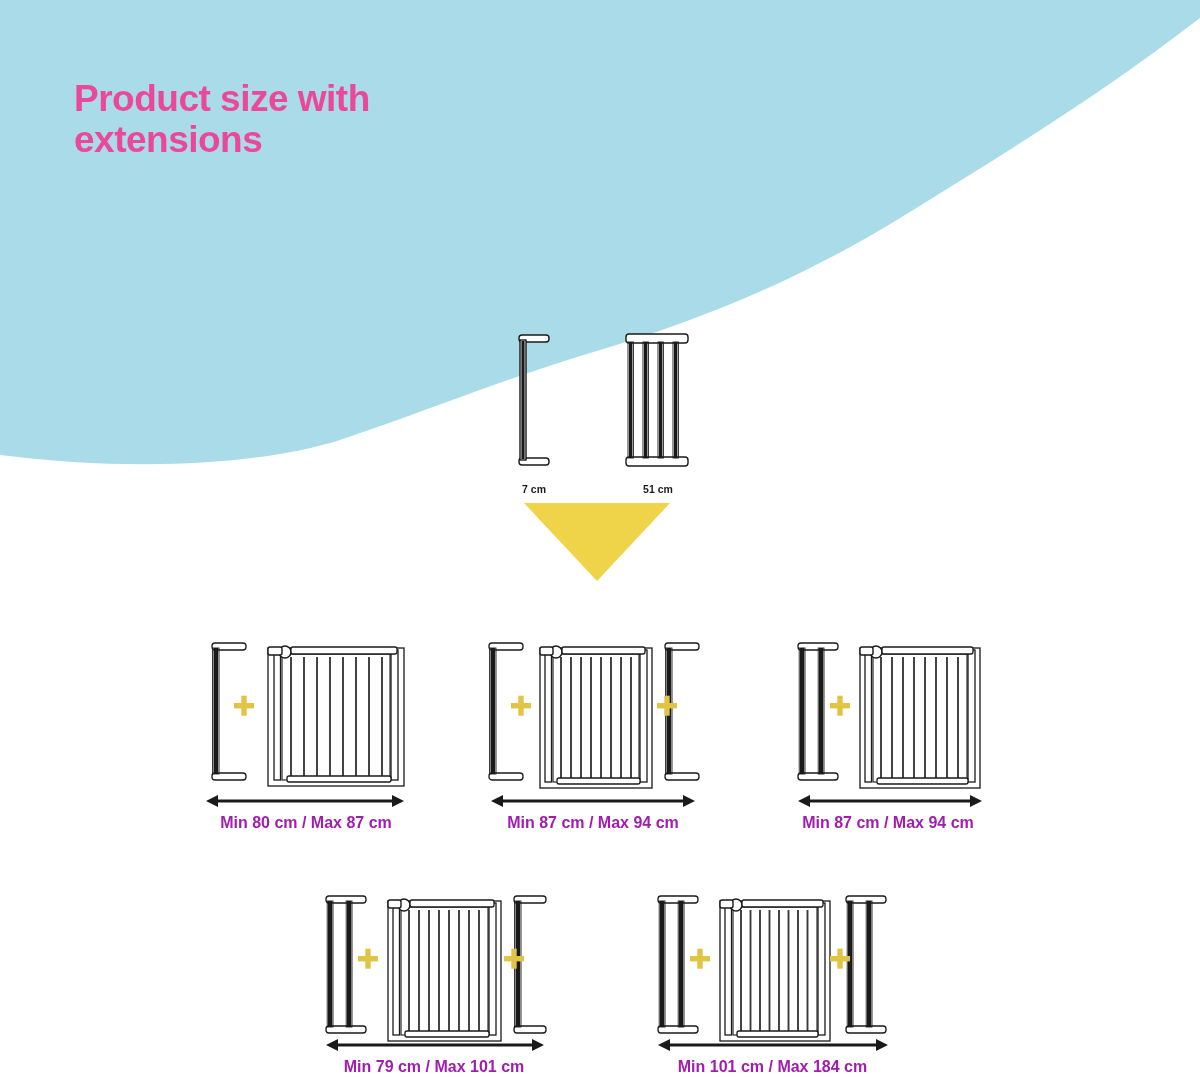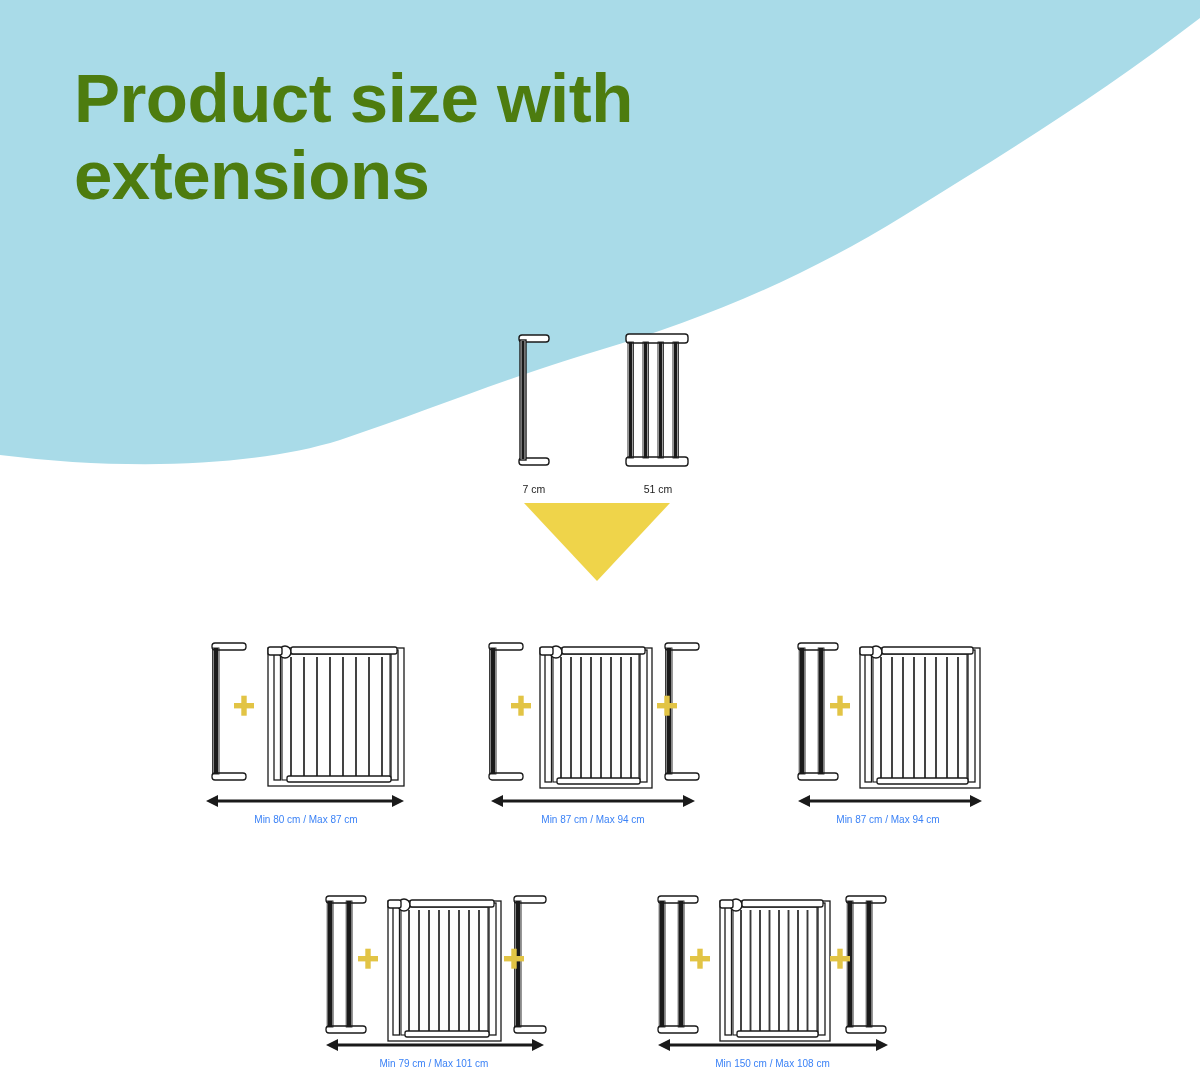--- a/index.html
+++ b/index.html
@@ -29,26 +29,26 @@
     top: 0;
     width: 1200px;
     height: 470px;
     pointer-events: none;
   }
 
   
   #title {
     position: absolute;
     left: 74px;
-    top: 60px;
+    top: 78px;
     width: 620px;
-    font-size: 69px;
+    font-size: 37px;
     line-height: 1.12;
     font-weight: bold;
-    color: #4d7c0f;
+    color: #ec4899;
     letter-spacing: -0.5px;
     white-space: pre-line;
   }
 
   
   #ext-row {
     position: absolute;
     left: 505px;
     top: 330px;
     width: 190px;
@@ -58,21 +58,21 @@
     position: absolute;
     bottom: 0;
     text-align: center;
   }
   .ext-label {
     position: absolute;
     left: 50%;
     transform: translateX(-50%);
     bottom: 0;
     font-size: 10.5px;
-    font-weight: normal;
+    font-weight: bold;
     color: #1c1c1c;
     white-space: nowrap;
   }
 
   
   #triangle {
     position: absolute;
     left: 524px;
     top: 503px;
     width: 0;
@@ -84,23 +84,23 @@
 
   
   .diagram {
     position: absolute;
   }
   .dim-label {
     position: absolute;
     left: 0;
     width: 100%;
     text-align: center;
-    font-size: 10px;
-    font-weight: normal;
-    color: #3b82f6;
+    font-size: 16px;
+    font-weight: bold;
+    color: #a21caf;
     white-space: nowrap;
   }
   svg { display: block; overflow: visible; }
   .plus {
     fill: #e2c445;
   }
 </style>
 </head>
 <body>
 
@@ -443,16 +443,16 @@
       <g class="plus">
         <rect x="180" y="66" width="20" height="5.4"></rect>
         <rect x="187.3" y="58.7" width="5.4" height="20"></rect>
       </g>
       <g stroke="#1a1a1a" stroke-width="3" fill="#1a1a1a">
         <line x1="16" y1="155" x2="230" y2="155"></line>
         <polygon points="8,155 20,149 20,161" stroke="none"></polygon>
         <polygon points="238,155 226,149 226,161" stroke="none"></polygon>
       </g>
     </svg>
-    <div class="dim-label" style="top:168px;">Min 150 cm / Max 108 cm</div>
+    <div class="dim-label" style="top:168px;">Min 101 cm / Max 184 cm</div>
   </div>
 
 </div>
 
 </body></html>

